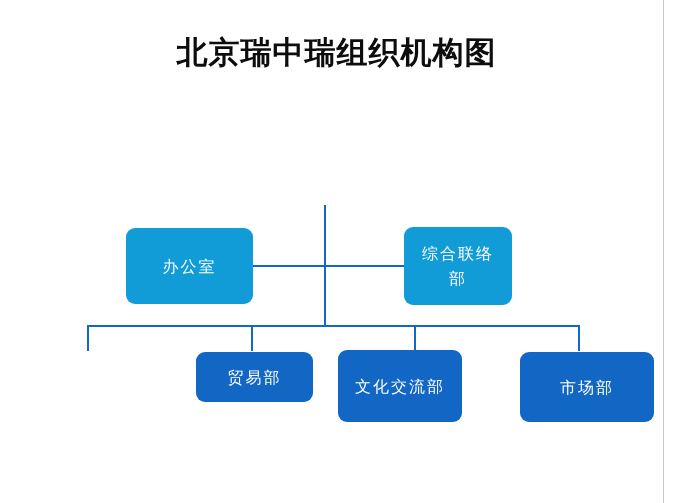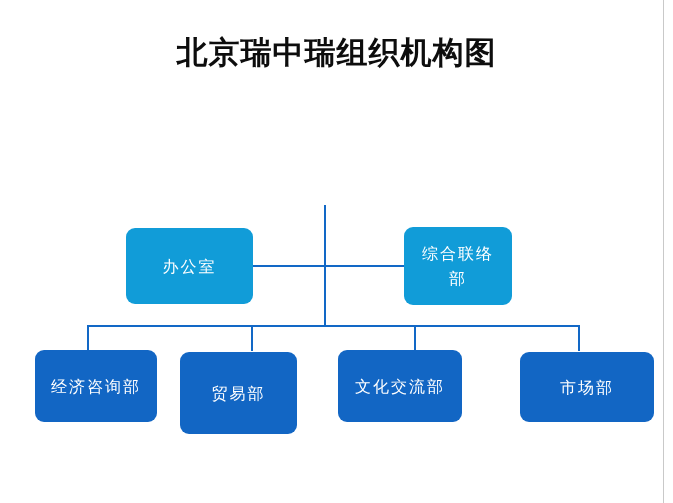--- a/index.html
+++ b/index.html
@@ -93,25 +93,22 @@
 
 
   <div class="node light" style="left:126px; top:228px; width:127px; height:76px;">
     <span class="label">办公室</span>
   </div>
 
   <div class="node light" style="left:404px; top:227px; width:108px; height:78px;">
     <span class="label">综合联络部</span>
   </div>
 
-  <div class="node dark" style="left:35px; top:350px; width:122px; height:72px;">
-    <span class="label">经济咨询部</span>
-  </div>
 
-  <div class="node dark" style="left:180px; top:352px; width:117px; height:82px;">
+  <div class="node dark" style="left:196px; top:352px; width:117px; height:50px;">
     <span class="label">贸易部</span>
   </div>
 
   <div class="node dark" style="left:338px; top:350px; width:124px; height:72px;">
     <span class="label">文化交流部</span>
   </div>
 
   <div class="node dark" style="left:520px; top:352px; width:134px; height:70px;">
     <span class="label">市场部</span>
   </div>

